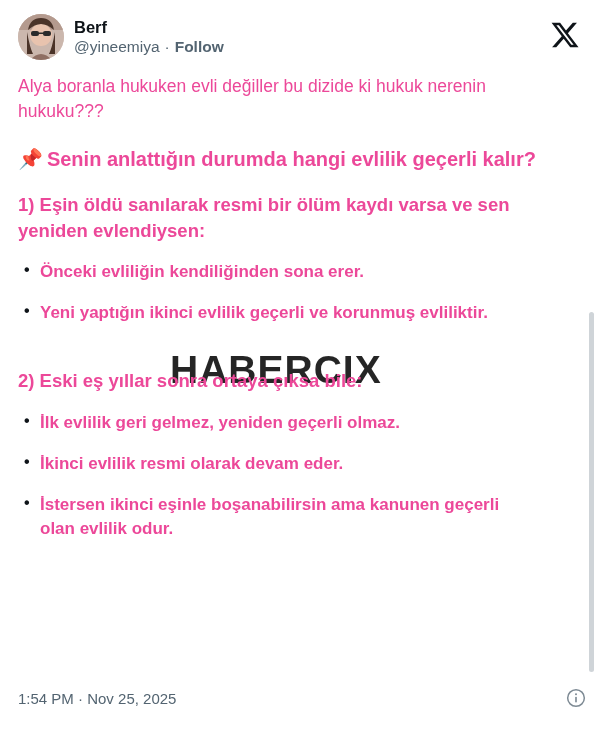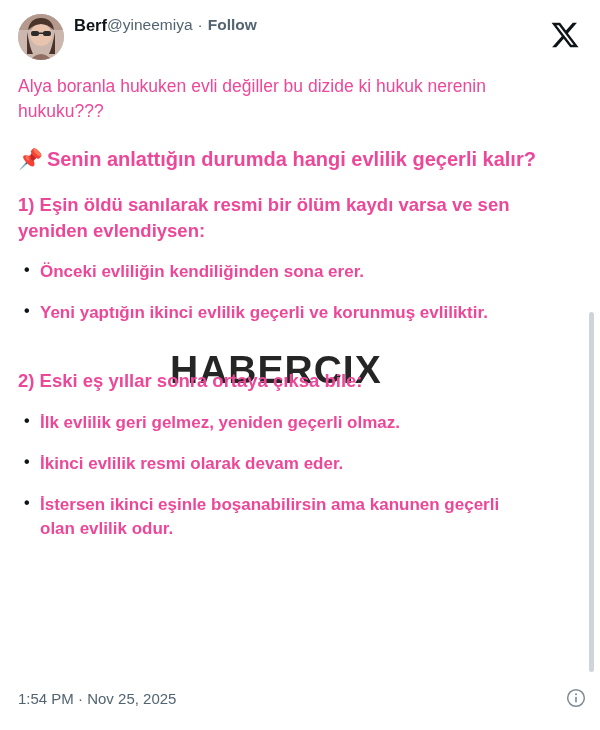--- a/index.html
+++ b/index.html
@@ -31,21 +31,21 @@
     width: 46px; height: 46px;
     border-radius: 50%;
     flex: 0 0 auto;
     overflow: hidden;
     background: #d8c6bd;
     position: relative;
   }
   .avatar svg { display: block; }
   .id-block {
     display: flex;
-    flex-direction: row;
+    flex-direction: column;
     justify-content: center;
     padding-top: 1px;
     min-height: 46px;
   }
   .display-name {
     font-size: 16.5px;
     font-weight: bold;
     line-height: 1.25;
     color: #0f1419;
   }

